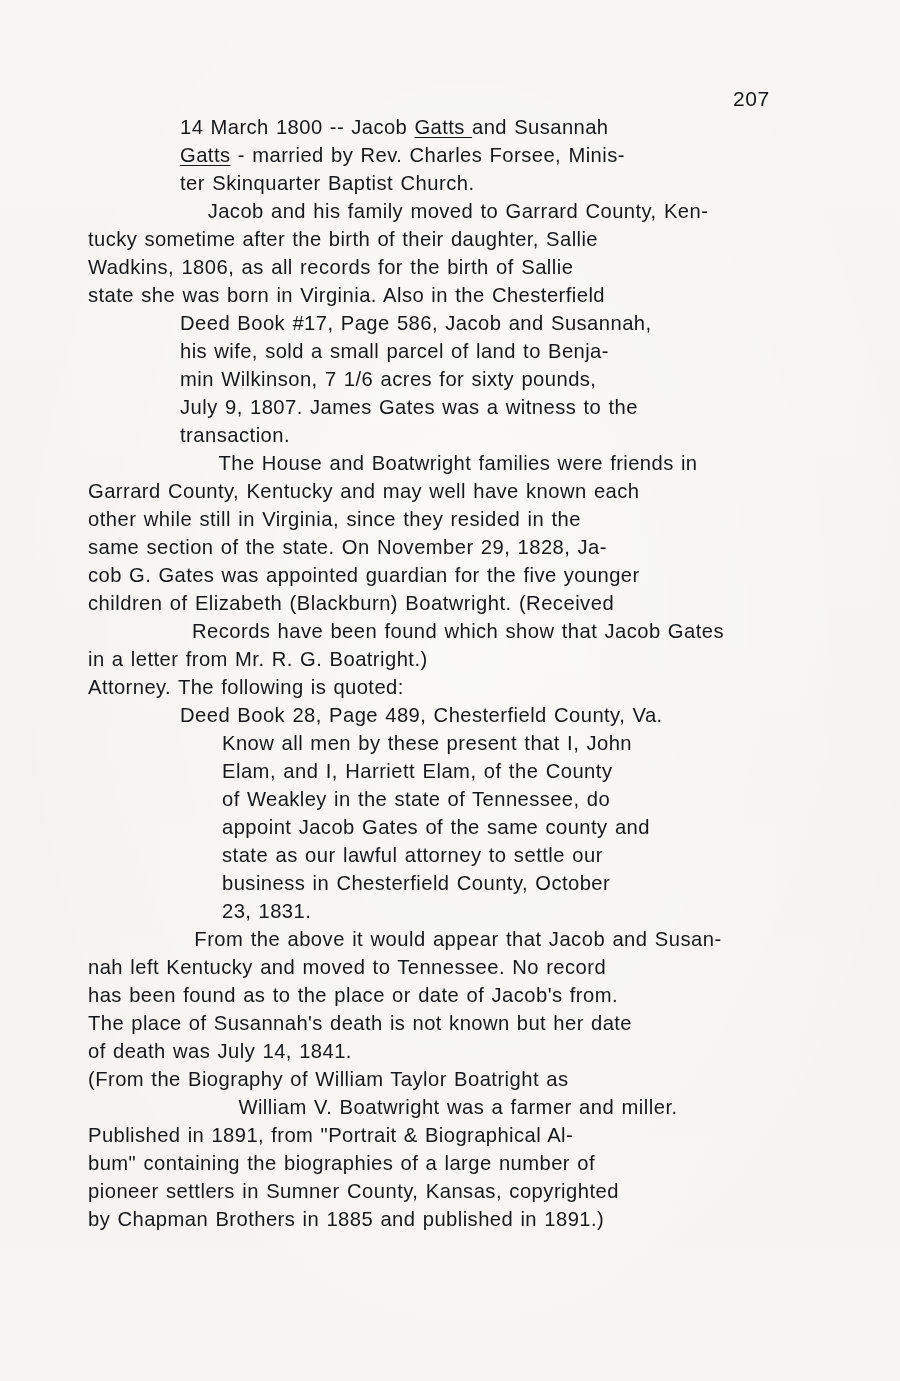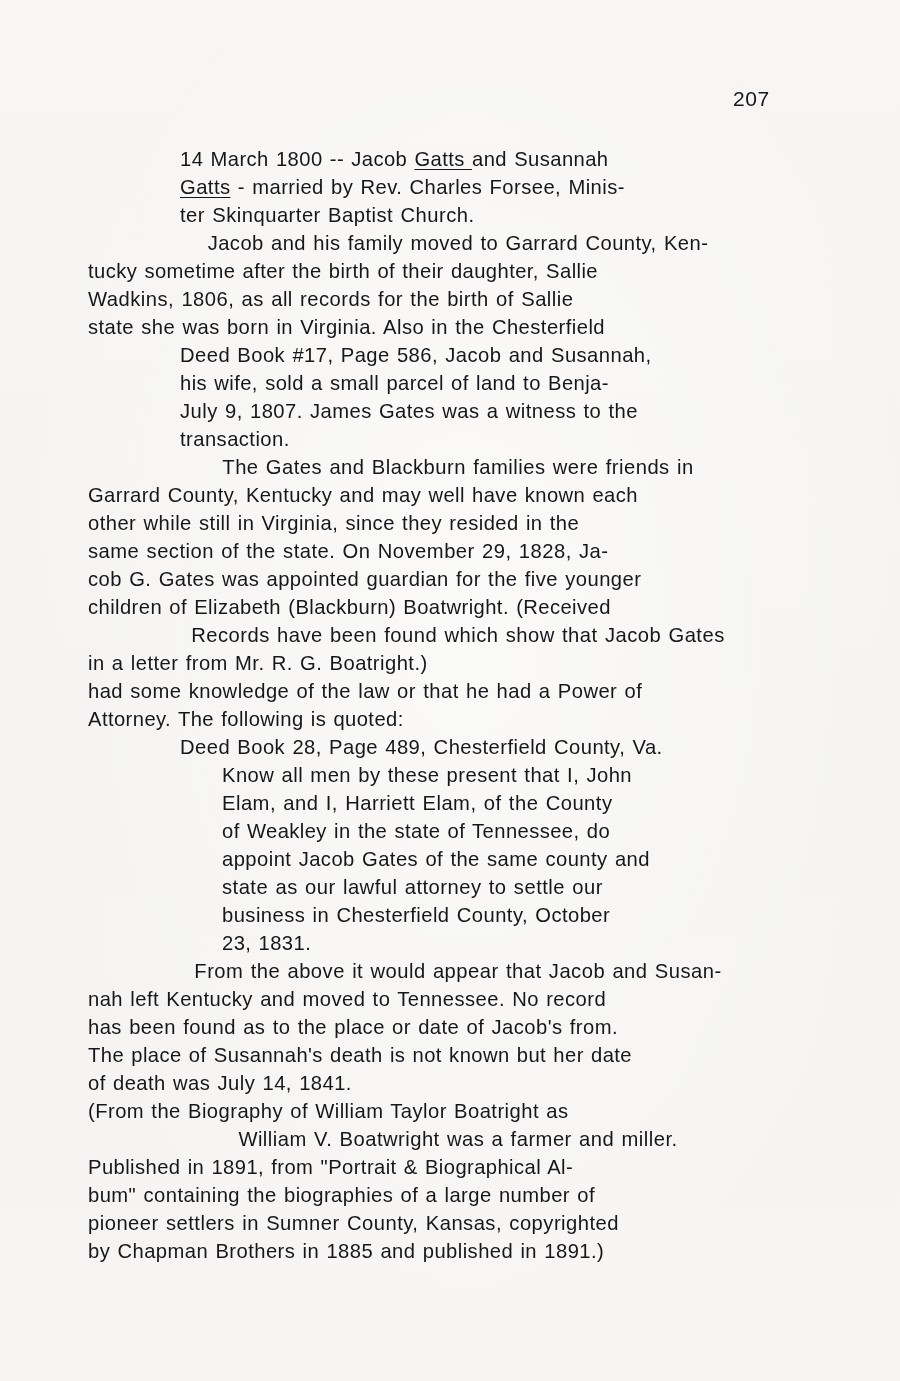--- a/index.html
+++ b/index.html
@@ -39,21 +39,20 @@
     letter-spacing: 0.6px;
     line-height: 1;
     white-space: nowrap;
   }
 
   .body-block {
     position: absolute;
     left: 0;
     top: 113px;
     width: 784px;
-    margin-top: 32px;
   }
 
   .line {
     position: relative;
     height: 28px;
     line-height: 28px;
     font-size: 20.2px;
     letter-spacing: 0.45px;
     white-space: pre;
     word-spacing: 1.2px;
@@ -86,31 +85,31 @@
   <div class="body-block">
       <div class="line lv-quote">14 March 1800 -- Jacob <span class="underline-word">Gatts </span>and Susannah</div>
       <div class="line lv-quote"><span class="underline-word">Gatts</span> - married by Rev. Charles Forsee, Minis-</div>
       <div class="line lv-quote">ter Skinquarter Baptist Church.</div>
       <div class="line lv-para">Jacob and his family moved to Garrard County, Ken-</div>
       <div class="line lv-flush">tucky sometime after the birth of their daughter, Sallie</div>
       <div class="line lv-flush">Wadkins, 1806, as all records for the birth of Sallie</div>
       <div class="line lv-flush">state she was born in Virginia. Also in the Chesterfield</div>
       <div class="line lv-quote">Deed Book #17, Page 586, Jacob and Susannah,</div>
       <div class="line lv-quote">his wife, sold a small parcel of land to Benja-</div>
+      <div class="line lv-quote">min Wilkinson, 7 1/6 acres for sixty pounds,</div>
       <div class="line lv-quote">July 9, 1807. James Gates was a witness to the</div>
       <div class="line lv-quote">transaction.</div>
-      <div class="line lv-para">The Gates and Blackburn families were friends in</div>
+      <div class="line lv-para">The House and Boatwright families were friends in</div>
       <div class="line lv-flush">Garrard County, Kentucky and may well have known each</div>
       <div class="line lv-flush">other while still in Virginia, since they resided in the</div>
       <div class="line lv-flush">same section of the state. On November 29, 1828, Ja-</div>
       <div class="line lv-flush">cob G. Gates was appointed guardian for the five younger</div>
       <div class="line lv-flush">children of Elizabeth (Blackburn) Boatwright. (Received</div>
       <div class="line lv-para">Records have been found which show that Jacob Gates</div>
       <div class="line lv-flush">in a letter from Mr. R. G. Boatright.)</div>
-      <div class="line lv-flush">had some knowledge of the law or that he had a Power of</div>
       <div class="line lv-flush">Attorney. The following is quoted:</div>
       <div class="line lv-quote">Deed Book 28, Page 489, Chesterfield County, Va.</div>
       <div class="line lv-quote-deep">Know all men by these present that I, John</div>
       <div class="line lv-quote-deep">Elam, and I, Harriett Elam, of the County</div>
       <div class="line lv-quote-deep">of Weakley in the state of Tennessee, do</div>
       <div class="line lv-quote-deep">appoint Jacob Gates of the same county and</div>
       <div class="line lv-quote-deep">state as our lawful attorney to settle our</div>
       <div class="line lv-quote-deep">business in Chesterfield County, October</div>
       <div class="line lv-quote-deep">23, 1831.</div>
       <div class="line lv-para">From the above it would appear that Jacob and Susan-</div>

